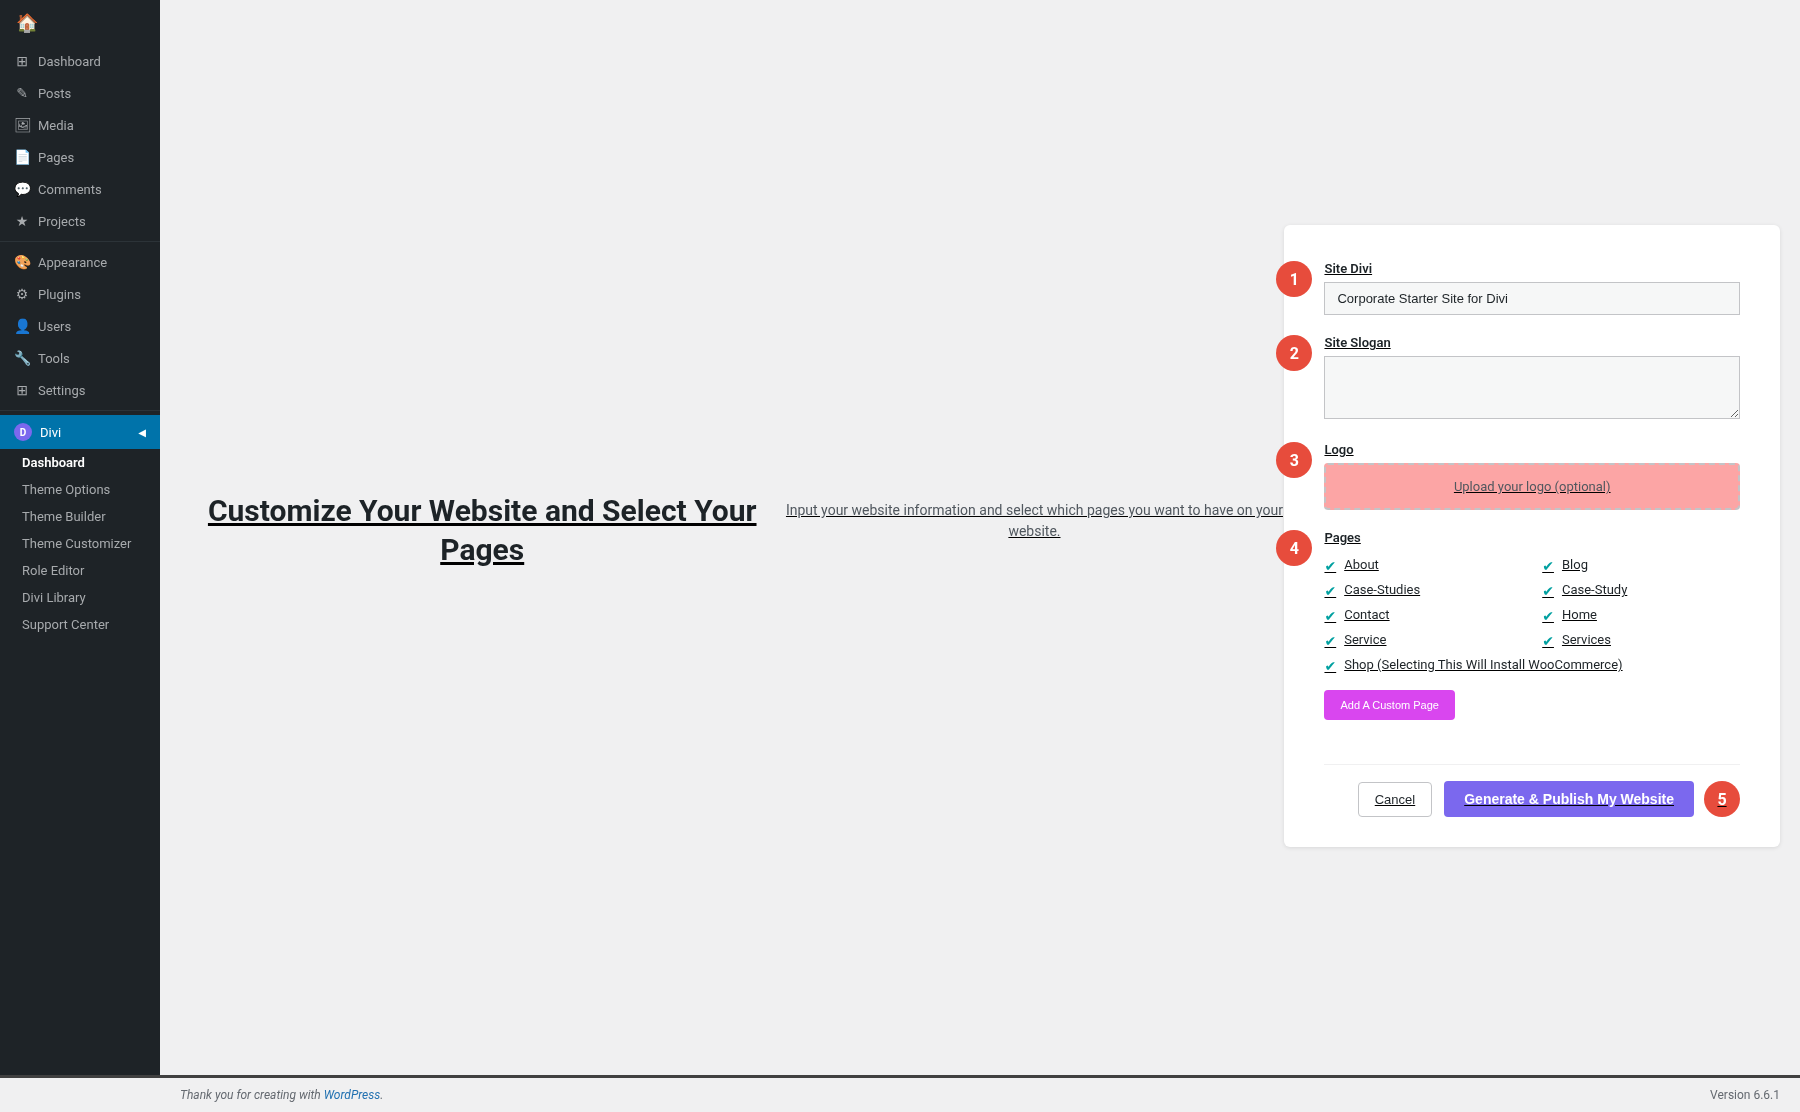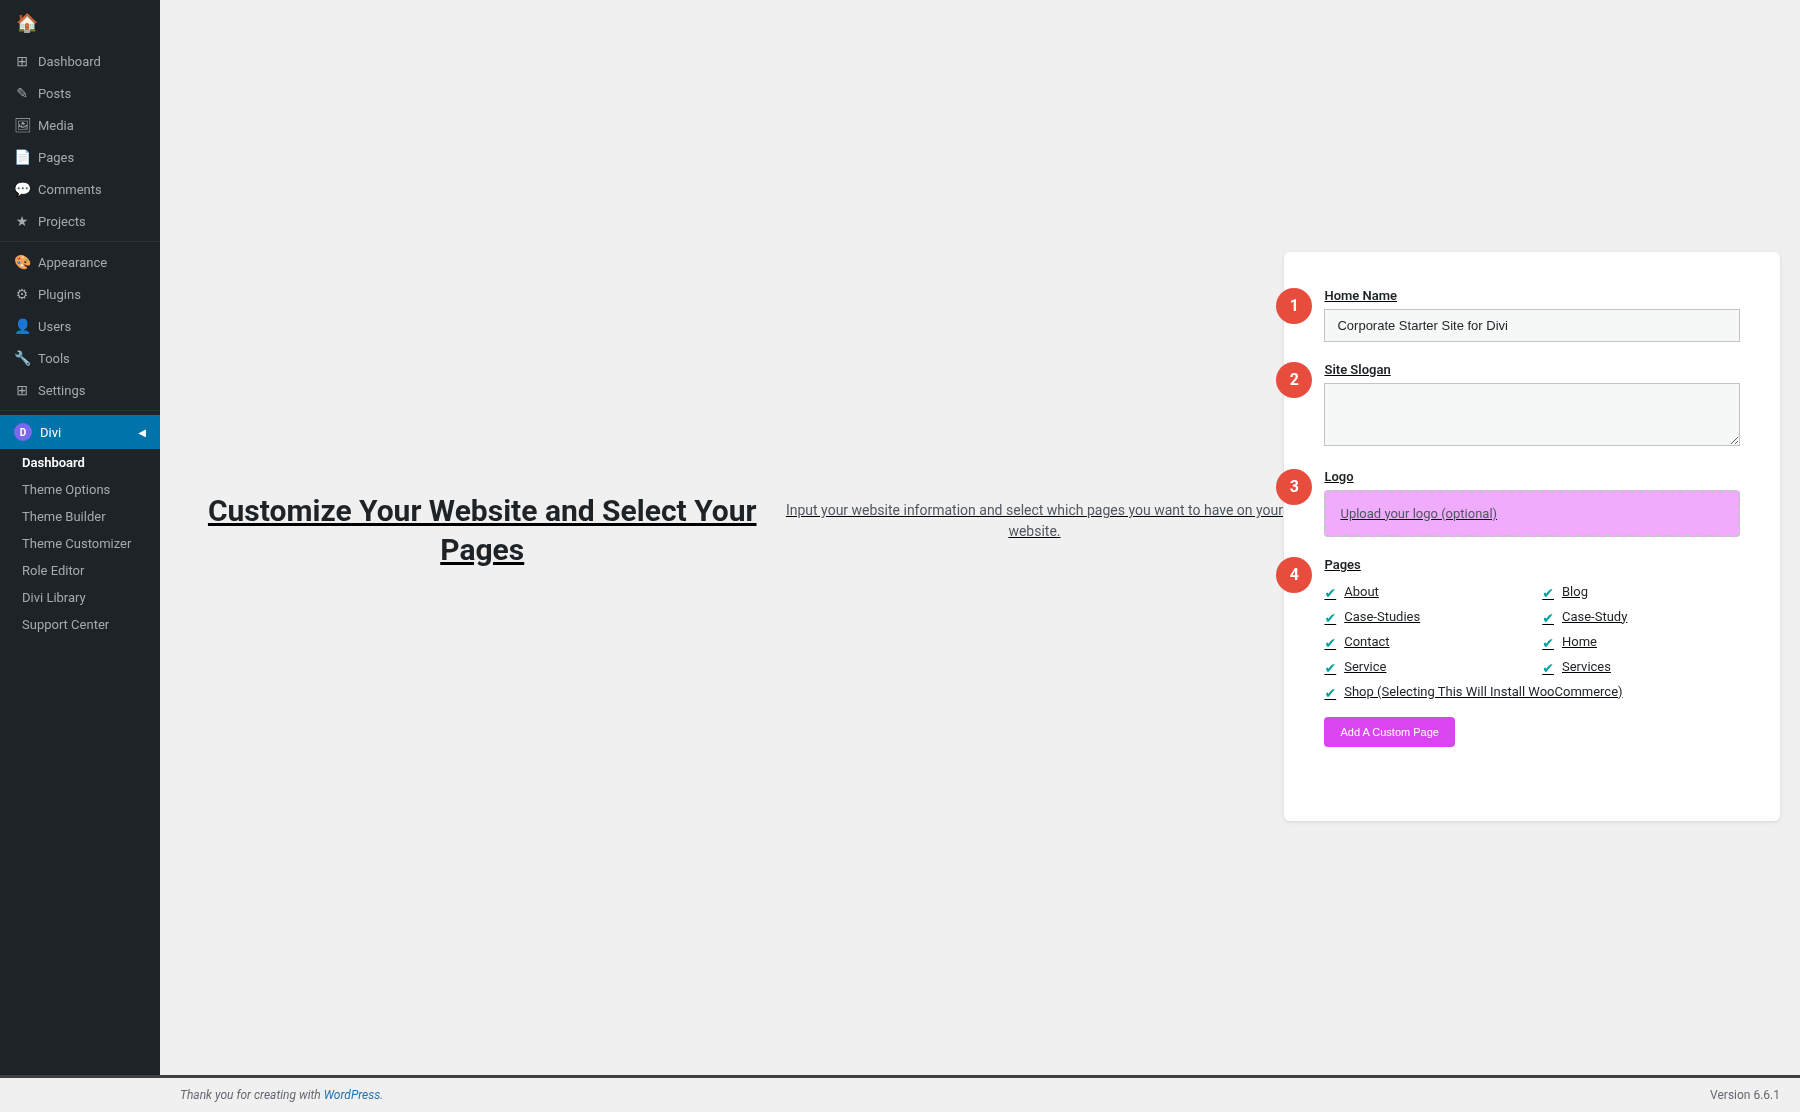--- a/index.html
+++ b/index.html
@@ -155,25 +155,25 @@
       color: #1d2327;
       background: #f6f7f7;
       outline: none;
     }
 
     .logo-upload {
       width: 100%;
       border: 2px dashed #c3c4c7;
       border-radius: 4px;
       padding: 14px;
-      text-align: left;
+      text-align: center;
       font-size: 13px;
       color: #50575e;
       cursor: pointer;
-      background: #f0abfc;
+      background: #fca5a5;
     }
 
     
     .pages-label {
       font-size: 13px;
       font-weight: 600;
       color: #1d2327;
       margin-bottom: 12px;
       display: block;
     }
@@ -343,21 +343,21 @@
 <div id="main">
   <h1 class="page-title">Customize Your Website and Select Your Pages</h1>
   <p class="page-subtitle">Input your website information and select which pages you want to have on your website.</p>
 
   <div class="card">
 
     <div class="form-section" style="position:relative;">
       <div class="step-badge" style="top:0; left:-48px;">
         <span>1</span>
       </div>
-      <label class="form-label">Home Name</label>
+      <label class="form-label">Site Divi</label>
       <input class="form-input" type="text" value="Corporate Starter Site for Divi" style="">
     </div>
 
     <div class="form-section" style="position:relative;">
       <div class="step-badge" style="top:0; left:-48px;">
         <span>2</span>
       </div>
       <label class="form-label">Site Slogan</label>
       <textarea class="form-input" rows="3" style="resize: vertical;"></textarea>
     </div>
@@ -421,20 +421,37 @@
 
         <div class="page-checkbox-item full-width">
           <span class="check-icon">✔</span>
           <span>Shop (Selecting This Will Install WooCommerce)</span>
         </div>
       </div>
 
       <button class="add-custom-btn">Add A Custom Page</button>
     </div>
 
+    <div class="card-footer" style="position:relative;">
+      <button class="cancel-btn">Cancel</button>
+      <div style="position:relative; display:flex; align-items:center; gap:10px;">
+        <button class="generate-btn">Generate &amp; Publish My Website</button>
+        <div style="
+          width: 36px; height: 36px;
+          background: #e74c3c;
+          border-radius: 50%;
+          color: #fff;
+          font-size: 16px;
+          font-weight: 700;
+          display: flex; align-items: center; justify-content: center;
+        ">
+          <span>5</span>
+        </div>
+      </div>
+    </div>
 
   </div>
 </div>
 
 <div id="footer">
   <span>
     <em><span>Thank you for creating with</span> <a>WordPress</a>.</em>
   </span>
   <span>Version 6.6.1</span>
 </div>

